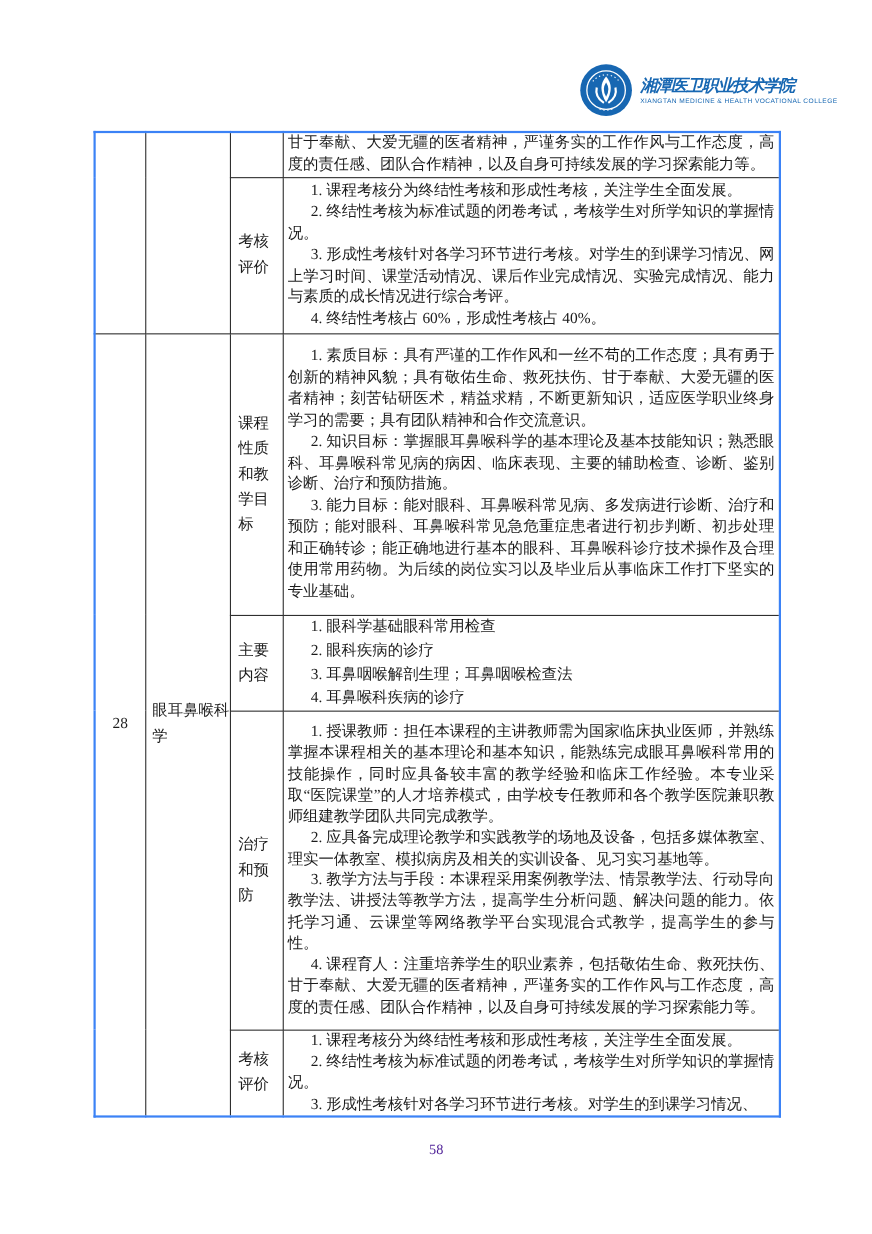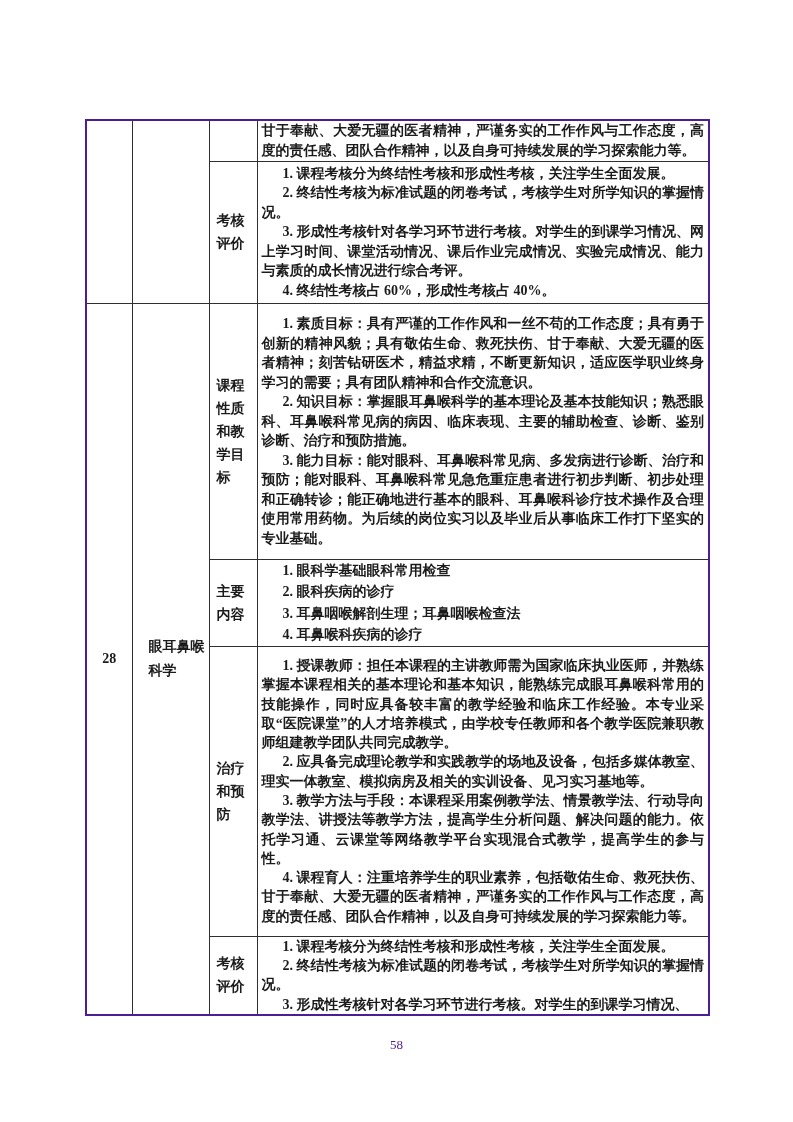--- a/index.html
+++ b/index.html
@@ -31,37 +31,36 @@
     font-size:6px; letter-spacing:0.4px; margin-top:2px;
     color:var(--brand, #1767b2); white-space:nowrap;
     font-family:"Liberation Sans", sans-serif;
   }
 
   
   .course-table {
     position:absolute; left:85px; top:119px;
     width:623px;
     border-collapse:collapse; table-layout:fixed;
-    border:2px solid #4c1d95;
-    font-weight:bold;
+    border:2px solid #3b82f6;
   }
   .course-table td {
     border:1px solid #2f2f2f;
     vertical-align:middle;
     font-size:14px;
   }
   tr.r1 { height:41px; }
   tr.r2 { height:142px; }
   tr.r3 { height:256px; }
   tr.r4 { height:87px; }
   tr.r5 { height:290px; }
   tr.r6 { height:78px; }
 
   .c-num  { text-align:center;margin-top:32px; }
-  .c-name { padding-left:16px; line-height:24px; }
+  .c-name { padding-left:6px; line-height:24px; }
   .c-label{ padding-left:7px; line-height:23px; word-break:break-all; }
   .c-content {
     padding:0 4px;
     text-align:justify;
     line-height:19.5px;
     word-break:break-all;
   }
   tr.r4 .c-content { line-height:21.5px; }
   tr.r5 .c-content { line-height:19.3px; }
   tr.r6 .c-content { line-height:19.4px; }
@@ -72,20 +71,36 @@
   .page-number {
     position:absolute; top:1037px; left:0; width:793px;
     text-align:center; font-size:13px; color:#4c1d95;
   }
 </style>
 </head>
 <body>
 
 <div class="page">
 
+  <div class="logo">
+    <svg class="logo-emblem" viewBox="0 0 48 48" xmlns="http://www.w3.org/2000/svg" aria-hidden="true">
+      <circle cx="24" cy="24" r="23.5" fill="#1767b2"></circle>
+      <circle cx="24" cy="24" r="17.5" fill="none" stroke="#ffffff" stroke-width="1.2"></circle>
+      <path d="M24 11.5 Q15.5 21 24 35 Q32.5 21 24 11.5 Z" fill="#ffffff"></path>
+      <path d="M24 17 Q19.8 23 24 30 Q28.2 23 24 17 Z" fill="#1767b2"></path>
+      <path d="M15.5 21.5 Q13.5 30 22 35.5" stroke="#ffffff" stroke-width="2" fill="none"></path>
+      <path d="M32.5 21.5 Q34.5 30 26 35.5" stroke="#ffffff" stroke-width="2" fill="none"></path>
+      <path d="M12 16 A15 15 0 0 1 36 16" stroke="#ffffff" stroke-width="1" fill="none" stroke-dasharray="1.2 2.4"></path>
+      <path d="M18 41 A15 15 0 0 0 30 41" stroke="#ffffff" stroke-width="1" fill="none" stroke-dasharray="1.2 2.4"></path>
+    </svg>
+    <div class="logo-text">
+      <div class="logo-cn">湘潭医卫职业技术学院</div>
+      <div class="logo-en">XIANGTAN MEDICINE &amp; HEALTH VOCATIONAL COLLEGE</div>
+    </div>
+  </div>
 
   <table class="course-table">
     <colgroup>
       <col style="width:46px">
         <col style="width:77px">
         <col style="width:48px">
         <col style="width:452px">
     </colgroup>
     <tbody>
 

